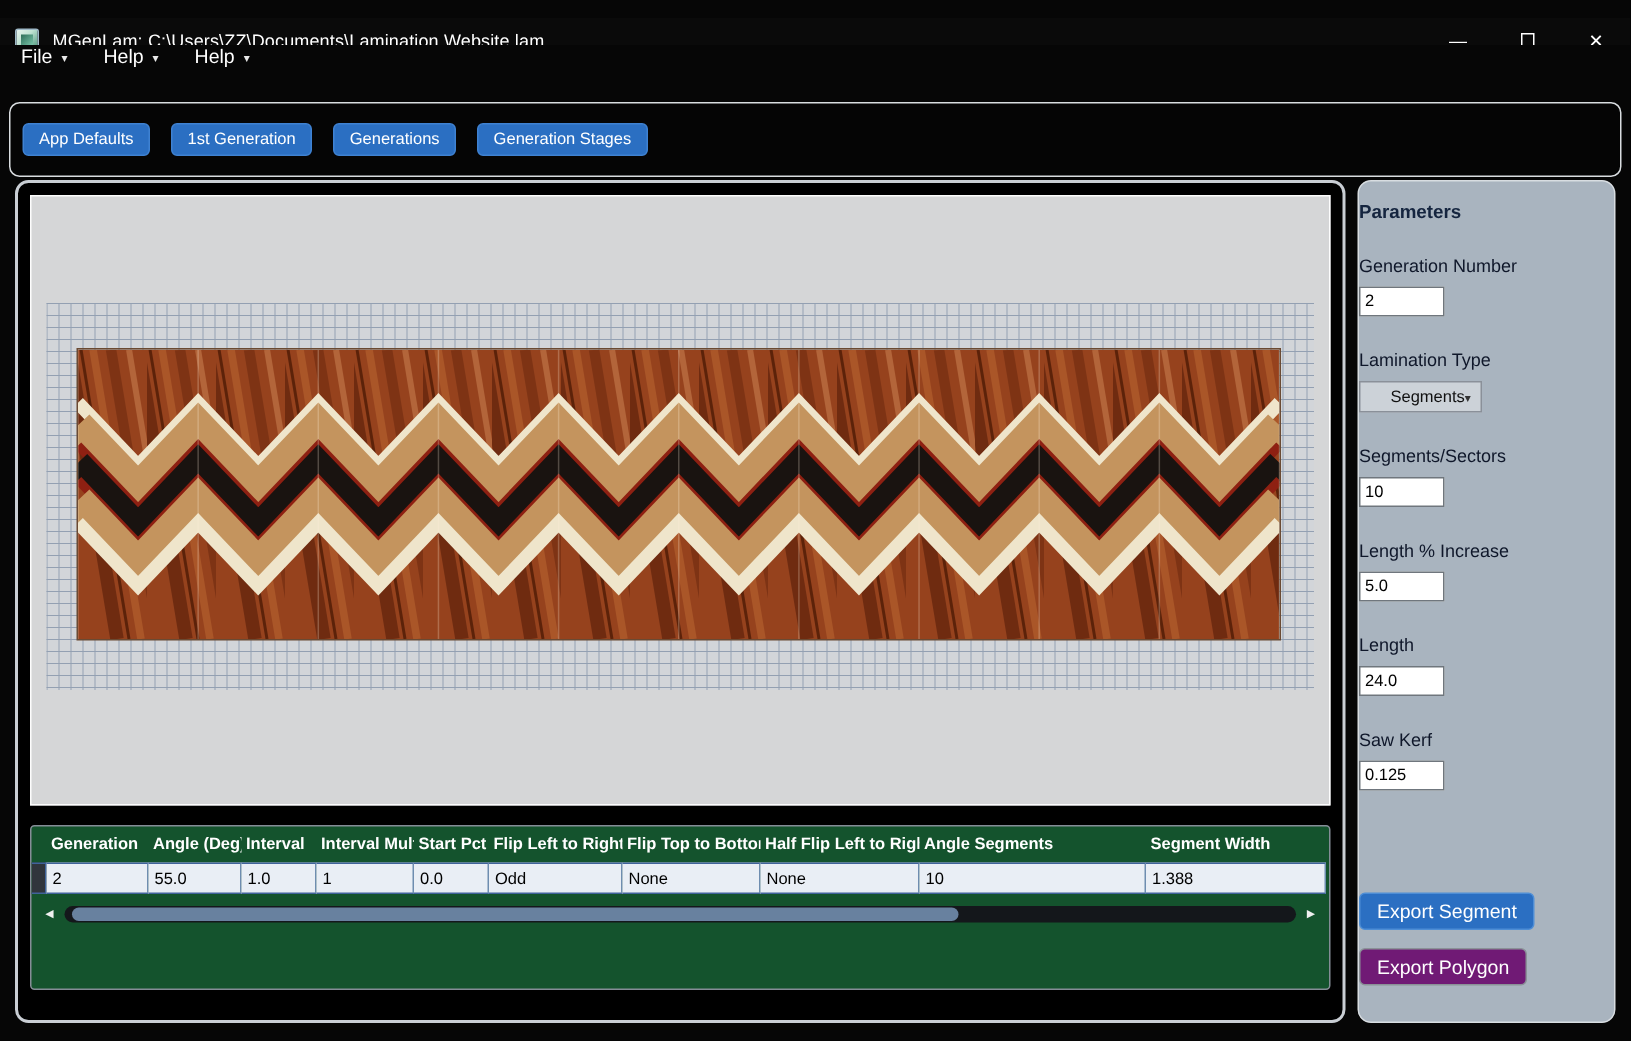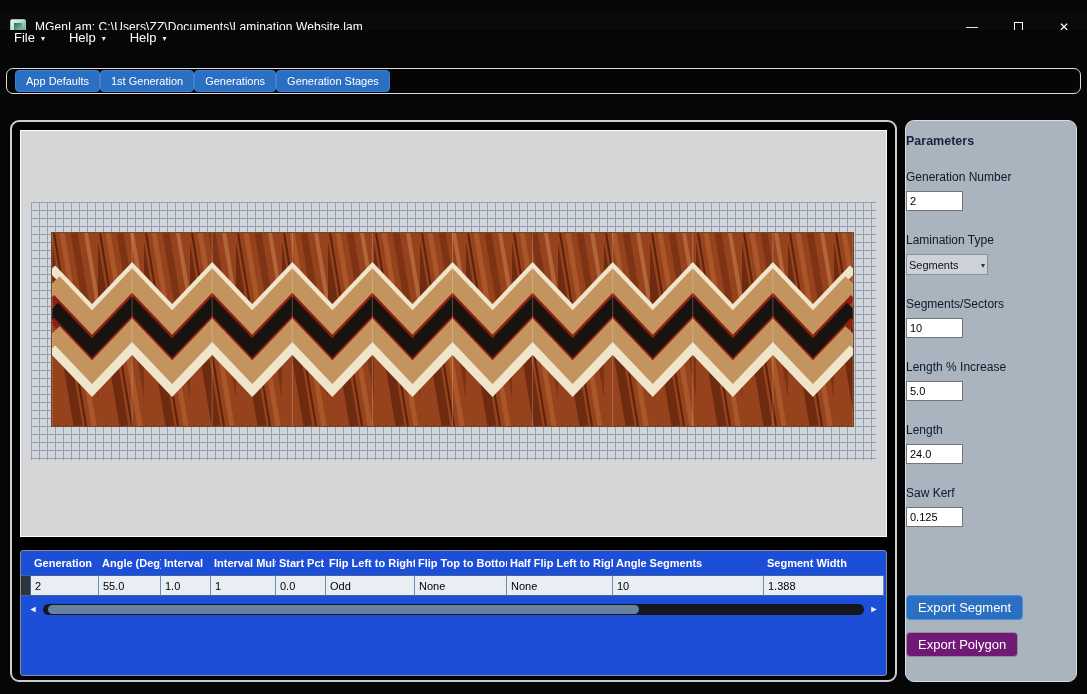--- a/index.html
+++ b/index.html
@@ -14,53 +14,53 @@
   .win-controls{margin-left:auto;display:flex;height:100%}
   .win-btn{width:46px;height:100%;display:flex;align-items:center;justify-content:center;color:#fff;font-size:12px;cursor:default}
   .max-box{width:9px;height:9px;border:1px solid #fff;display:inline-block}
 
   
   .menubar{position:absolute;left:0;top:30px;width:1087px;height:34px;background:#060606;display:flex;align-items:flex-start;padding-left:14px;gap:24px}
   .menu-item{display:flex;align-items:center;gap:6px;color:#fff;font-size:13px}
   .caret{font-size:8px;color:#e8e8e8;transform:translateY(1px)}
 
   
-  .toolbar{position:absolute;left:6px;top:68px;width:1075px;height:26px;background:#050505;border:1px solid #d9dde0;border-radius:7px;display:flex;align-items:center;padding-left:8px}
+  .toolbar{position:absolute;left:6px;top:68px;width:1075px;height:50px;background:#050505;border:1px solid #d9dde0;border-radius:7px;display:flex;align-items:center;gap:14px;padding-left:8px}
   .tb-btn{background:#2b6fc2;border:1px solid #3f82d2;color:#fff;font-size:11px;padding:4px 10px;border-radius:4px;white-space:nowrap}
 
   
   .left-panel{position:absolute;left:10px;top:120px;width:887px;height:562px;background:#000;border:2px solid #c9ced4;border-radius:9px}
   .canvas{position:absolute;left:8px;top:8px;width:867px;height:407px;background:#d5d6d7;border:1px solid #fdfdfd;overflow:hidden}
   .gridband{position:absolute;left:10px;top:71px;width:845px;height:258px;background-color:#d2d5d9;
     background-image:linear-gradient(to right,#93a0b2 1px,transparent 1px),linear-gradient(to bottom,#93a0b2 1px,transparent 1px);
     background-size:8px 8px}
   .pattern-wrap{position:absolute;left:21px;top:31px;width:801px;height:193px;outline:1px solid #6a4a33}
   .pattern-wrap svg{display:block;width:100%;height:100%}
 
   
-  .table-panel{position:absolute;left:8px;top:428px;width:867px;height:126px;background:#1d4ed8;border:1px solid #858d97;border-radius:3px;overflow:hidden}
+  .table-panel{position:absolute;left:8px;top:428px;width:867px;height:110px;background:#14532d;border:1px solid #858d97;border-radius:3px;overflow:hidden}
   .thead{display:flex;height:24px;align-items:center;color:#fff;font-size:11px;font-weight:bold}
   .th{padding-left:3px;white-space:nowrap;overflow:hidden}
   .trow{display:flex;height:21px;font-size:11px;color:#000}
   .td{background:#e9eef5;border-right:1px solid #6e8db0;border-top:1px solid #40639b;border-bottom:1px solid #40639b;display:flex;align-items:center;padding-left:4px;white-space:nowrap;overflow:hidden}
   .gutter{width:10px;flex:none}
   .gutter-cell{width:10px;flex:none;background:#30353c;border-top:1px solid #40639b;border-bottom:1px solid #40639b;border-right:1px solid #40639b}
   .c0{width:68px;flex:none}.c1{width:62px;flex:none}.c2{width:50px;flex:none}.c3{width:65px;flex:none}.c4{width:50px;flex:none}
   .c5{width:89px;flex:none}.c6{width:92px;flex:none}.c7{width:106px;flex:none}.c8{width:151px;flex:none}.c9{width:120px;flex:none}
   .scrollrow{display:flex;align-items:center;height:14px;margin-top:6px;padding:0 4px}
   .sb-arrow{width:16px;text-align:center;color:#f0f0f0;font-size:9px;line-height:14px}
   .sb-track{flex:1;height:11px;background:#14171b;border-radius:6px;position:relative;margin:0 2px}
   .sb-thumb{position:absolute;left:5px;top:1px;width:72%;height:9px;background:#68819f;border-radius:5px}
 
   
   .sidebar{position:absolute;left:905px;top:120px;width:172px;height:562px;background:#a9b4bf;border:1px solid #d8dde1;border-radius:9px;display:flex;flex-direction:column;align-items:flex-start}
   .sb-title{margin-top:13px;font-size:12.5px;font-weight:600;color:#15253f}
   .sb-label{margin-top:22px;font-size:12px;color:#0f172a;white-space:nowrap}
   .sb-input{margin-top:7px;width:57px;height:20px;background:#fff;border:1px solid #6f767d;font-size:11px;padding-left:3px;font-family:"Liberation Sans",sans-serif;color:#000}
-  .sb-select{margin-top:7px;width:82px;height:21px;background:#ccd2d8;border:1px solid #8a9099;font-size:11px;display:flex;align-items:center;justify-content:space-between;padding:0 2px;color:#111}
+  .sb-select{margin-top:7px;width:82px;height:21px;background:#ccd2d8;border:1px solid #8a9099;font-size:11px;display:flex;align-items:center;justify-content:space-between;padding:0 20px;color:#111}
   .sb-select .caret{color:#333}
   .sb-btn{border-radius:4px;color:#fff;font-size:13px;padding:4px 11px;white-space:nowrap}
   .export-segment{margin-top:68px;background:#2b6fc2;border:1px solid #4e8ed6}
   .export-polygon{margin-top:12px;background:#701a75;border:1px solid #8a9197}
 </style>
 </head>
 <body>
 
 <div class="titlebar">
   <div class="app-icon"></div>

